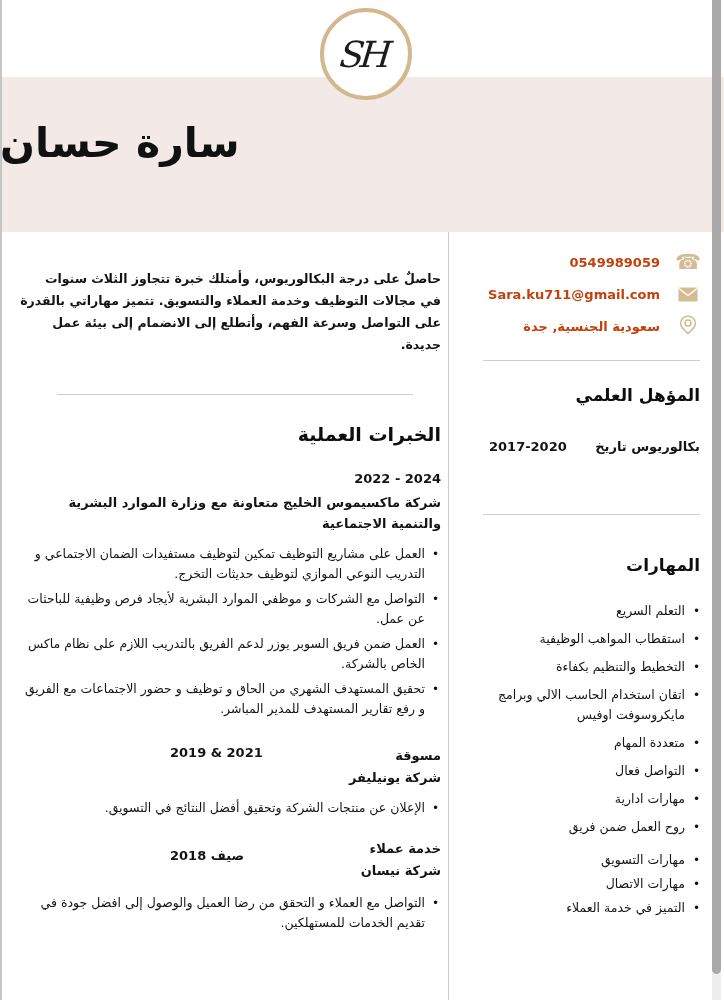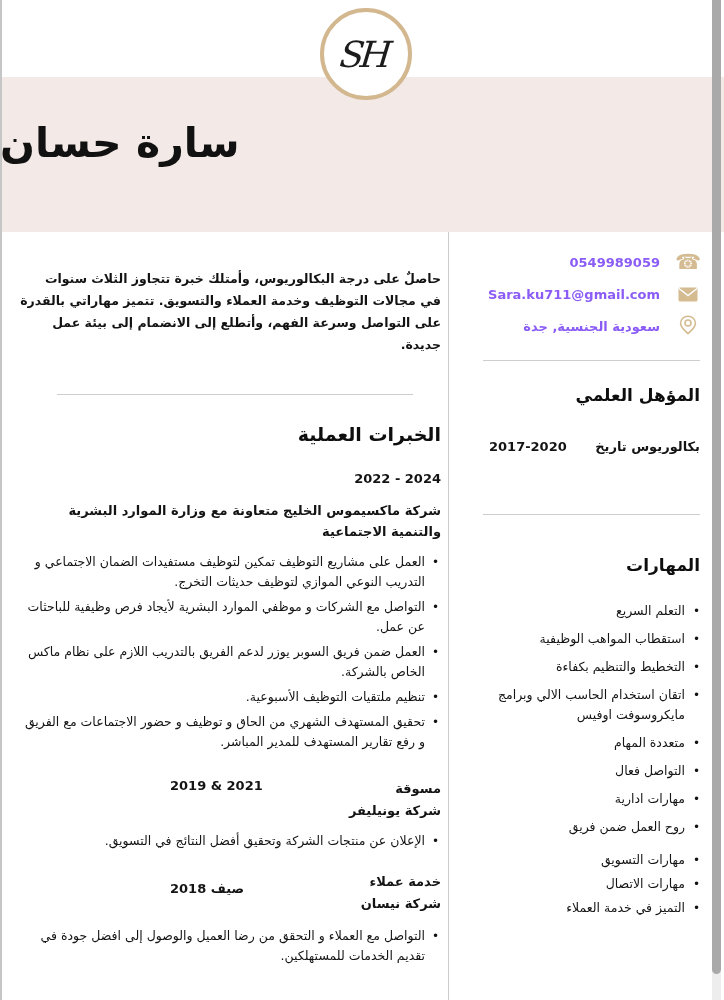--- a/index.html
+++ b/index.html
@@ -38,21 +38,21 @@
 
   hr{border:none;border-top:1px solid #cfcecd;height:0;}
   .sb-hr{margin:22px 0 0 20px;}
   .sb-hr2{margin:60px 0 0 20px;}
   .main-hr{margin:38px 28px 0 37px;}
 
   
   .contact-row{display:flex;direction:rtl;align-items:center;margin-bottom:8px;height:24px;}
   .c-icon{width:24px;height:24px;display:flex;align-items:center;justify-content:center;color:#d4bb92;flex:0 0 24px;}
   .c-icon svg{display:block;}
-  .c-text{margin-right:16px;font-size:13px;font-weight:bold;color:#8b5cf6;}
+  .c-text{margin-right:16px;font-size:13px;font-weight:bold;color:#c2410c;}
   .phone-glyph{font-size:21px;line-height:1;color:#d4bb92;}
 
   
   .sb-h{margin:24px 0 0 0;font-size:17px;font-weight:bold;color:#0e0e0e;}
   .sb-h.edu{margin-top:24px;}
   .sb-h.skills{margin-top:40px;}
   .sb-h.courses{margin-top:16px;line-height:1.35;}
   .edu-row{display:flex;direction:rtl;justify-content:space-between;align-items:flex-start;margin-top:34px;font-size:13px;font-weight:bold;}
   .edu-dates{margin-left:26px;direction:ltr;unicode-bidi:isolate;}
 
@@ -67,21 +67,21 @@
   .summary{margin:0;font-size:12.5px;font-weight:bold;line-height:22px;text-align:right;direction:rtl;color:#131313;}
   .main-h{margin:28px 0 0 0;font-size:19px;font-weight:bold;text-align:right;direction:rtl;color:#0e0e0e;}
 
   .job{direction:rtl;text-align:right;}
   .job1{margin-top:26px;}
   .job2{margin-top:26px;}
   .job3{margin-top:20px;}
   .job-head{display:flex;direction:rtl;justify-content:space-between;align-items:flex-start;}
   .job-role{font-size:13px;font-weight:bold;line-height:21px;}
   .job-dates{font-size:13px;font-weight:bold;margin-left:150px;white-space:nowrap;unicode-bidi:isolate;}
-  .job-company{font-size:13px;font-weight:bold;line-height:21px;margin-top:14px;}
+  .job-company{font-size:13px;font-weight:bold;line-height:21px;margin-top:6px;}
   .job2 .job-company,.job3 .job-company{margin-top:1px;}
   ul.job-bullets{direction:rtl;list-style:none;margin:10px 0 0 0;padding:0;}
   ul.job-bullets li{position:relative;padding-right:16px;font-size:12.5px;line-height:20px;margin-bottom:5px;}
   ul.job-bullets li::before{content:"•";position:absolute;right:2px;top:0;font-size:12px;color:#111;}
 </style>
 </head>
 <body>
 
 <div class="page">
   <div class="edge-left"></div>
@@ -167,21 +167,20 @@
 
       <div class="job job1">
         <div class="job-head">
           <span class="job-dates" dir="auto">2022 - 2024</span>
         </div>
         <div class="job-company">شركة ماكسيموس الخليج متعاونة مع وزارة الموارد البشرية والتنمية الاجتماعية</div>
         <ul class="job-bullets">
             <li>العمل على مشاريع التوظيف تمكين لتوظيف مستفيدات الضمان الاجتماعي و التدريب النوعي الموازي لتوظيف حديثات التخرج.</li>
             <li>التواصل مع الشركات و موظفي الموارد البشرية لأيجاد فرص وظيفية للباحثات عن عمل.</li>
             <li>العمل ضمن فريق السوبر يوزر لدعم الفريق بالتدريب اللازم على نظام ماكس الخاص بالشركة.</li>
-            <li>تنظيم ملتقيات التوظيف الأسبوعية.</li>
             <li>تحقيق المستهدف الشهري من الحاق و توظيف و حضور الاجتماعات مع الفريق و رفع تقارير المستهدف للمدير المباشر.</li>
           </ul>
       </div>
 
       <div class="job job2">
         <div class="job-head">
           <span class="job-role">مسوقة</span>
           <span class="job-dates" dir="auto">2019 &amp; 2021</span>
         </div>
         <div class="job-company">شركة يونيليفر</div>

